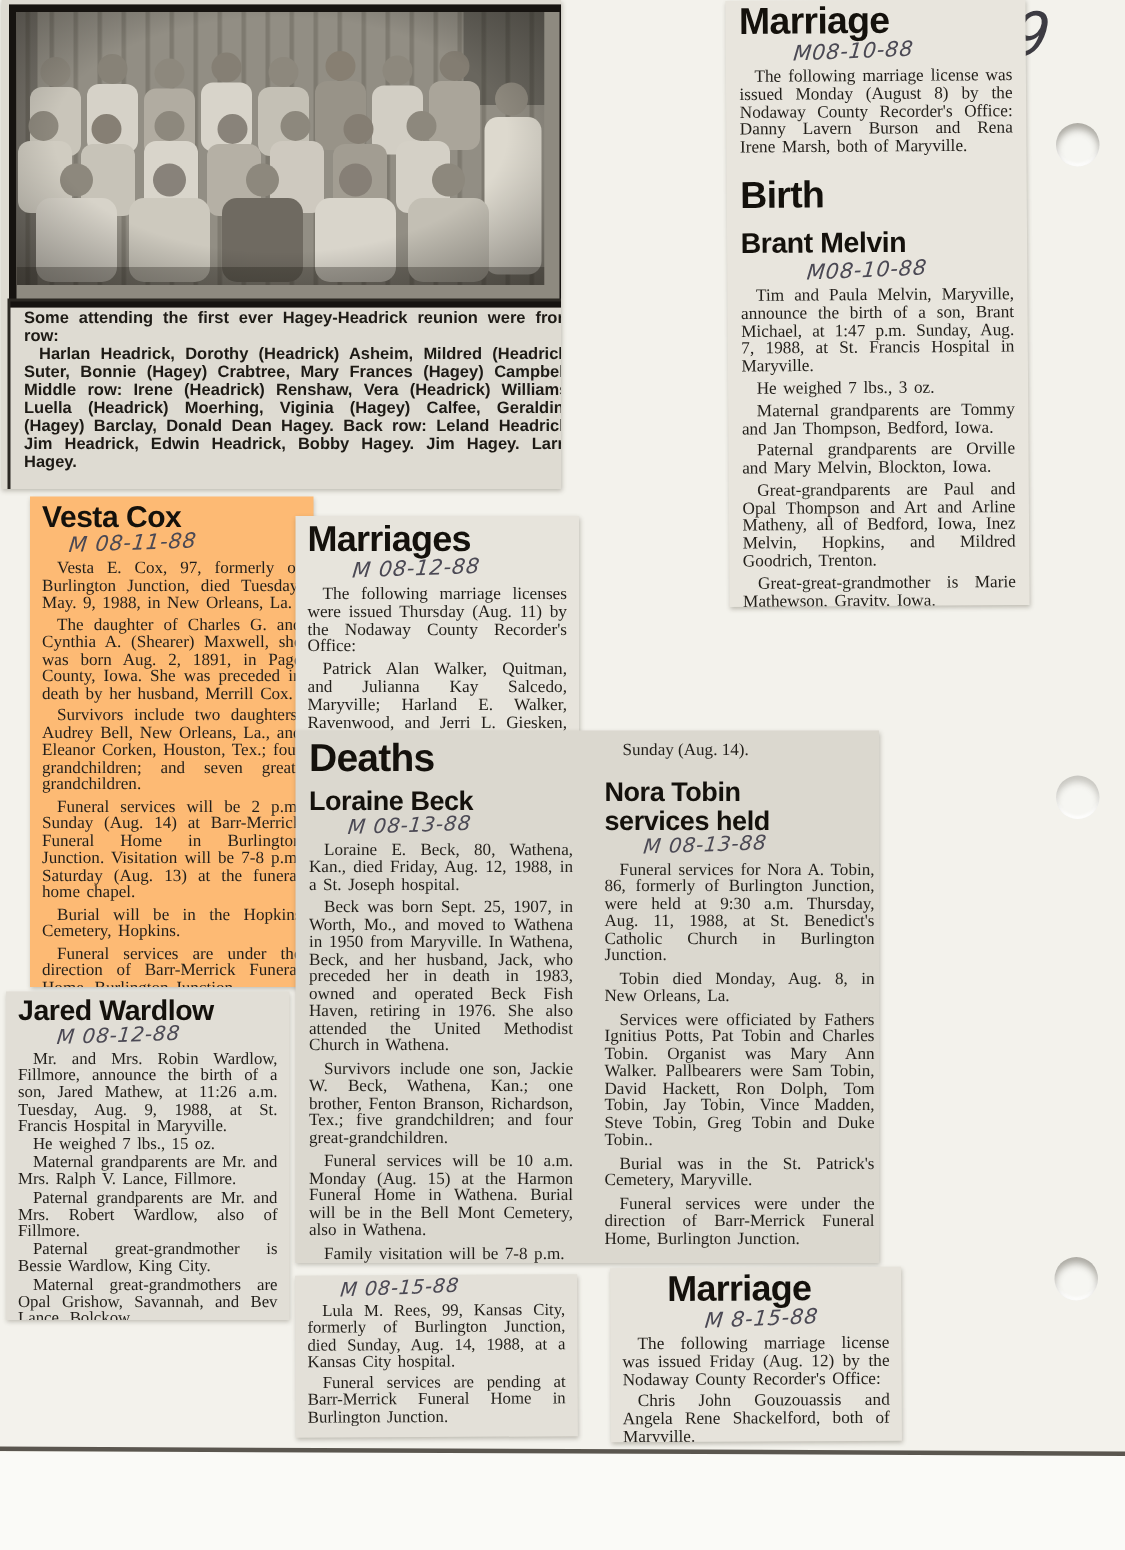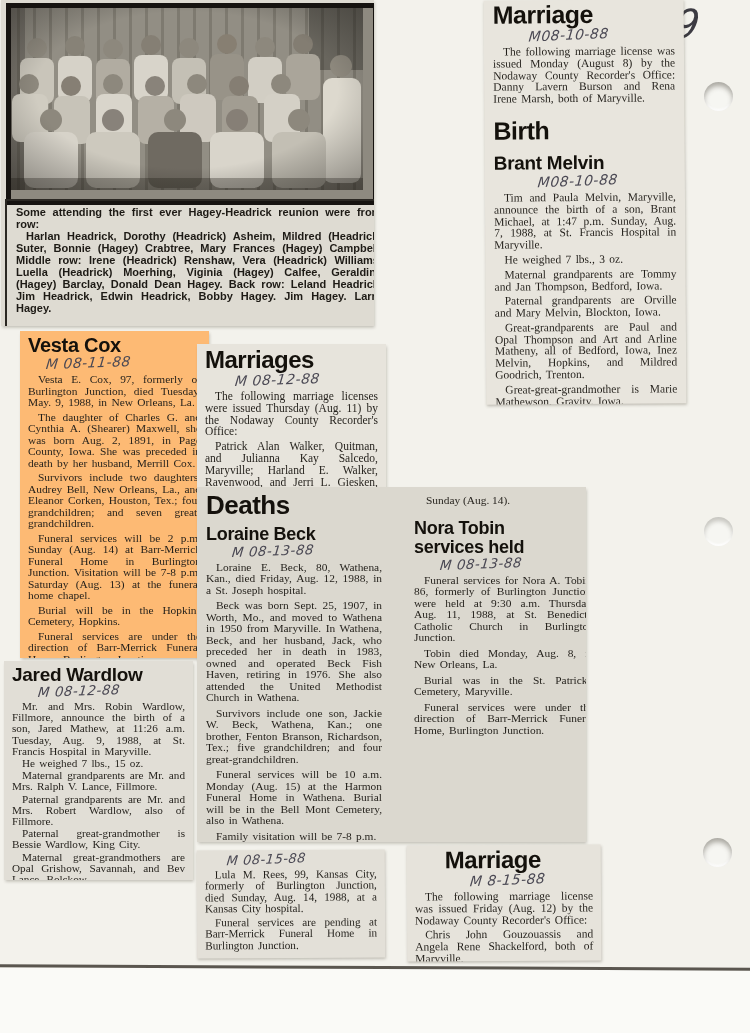--- a/index.html
+++ b/index.html
@@ -66,21 +66,21 @@
     padding:4px 8px;box-sizing:border-box;}
   .marriages .head-xl{font-size:24px;}
   .marriages .handwrite{margin:1px 0 2px 30px;}
 
   
   .deaths{left:197px;top:487px;width:389px;height:355px;background:#dbd8cf;}
   .deaths .body-text{font-size:11.4px;line-height:11.5px;}
   .deaths .body-text p{margin-bottom:4px;}
   .col{position:absolute;top:5px;}
   .col-left{left:9px;width:176px;}
-  .col-right{left:217px;width:180px;}
+  .col-right{left:206px;width:180px;}
   .deaths-head{font-size:26px;margin-bottom:7px;}
   .deaths .head-md{font-size:18px;}
   .deaths .handwrite{margin:0 0 2px 26px;font-size:13.5px;}
   .fragment{font-size:11.4px;margin:2px 0 13px 12px;text-indent:0;}
 
   
   .lula{left:197px;top:850px;width:188px;height:108px;background:#e3e0d8;
     padding:3px 8px;box-sizing:border-box;transform:rotate(-0.3deg);}
   .lula .head-md{font-size:18px;}
   .lula .body-text{font-size:11.2px;line-height:11.3px;}
@@ -290,20 +290,21 @@
   <div class="col col-right">
     <p class="fragment">Sunday (Aug. 14).</p>
     <div class="head-md">
       <div>Nora Tobin</div>
       <div>services held</div>
     </div>
     <div class="handwrite">M 08-13-88</div>
     <div class="body-text">
       <p>Funeral services for Nora A. Tobin, 86, formerly of Burlington Junction, were held at 9:30 a.m. Thursday, Aug. 11, 1988, at St. Benedict's Catholic Church in Burlington Junction.</p>
       <p>Tobin died Monday, Aug. 8, in New Orleans, La.</p>
+      <p>Services were officiated by Fathers Ignitius Potts, Pat Tobin and Charles Tobin. Organist was Mary Ann Walker. Pallbearers were Sam Tobin, David Hackett, Ron Dolph, Tom Tobin, Jay Tobin, Vince Madden, Steve Tobin, Greg Tobin and Duke Tobin..</p>
       <p>Burial was in the St. Patrick's Cemetery, Maryville.</p>
       <p>Funeral services were under the direction of Barr-Merrick Funeral Home, Burlington Junction.</p>
     </div>
   </div>
 </div>
 
 <div class="clipping lula">
   <div class="handwrite">M 08-15-88</div>
   <div class="body-text">
     <p>Lula M. Rees, 99, Kansas City, formerly of Burlington Junction, died Sunday, Aug. 14, 1988, at a Kansas City hospital.</p>

